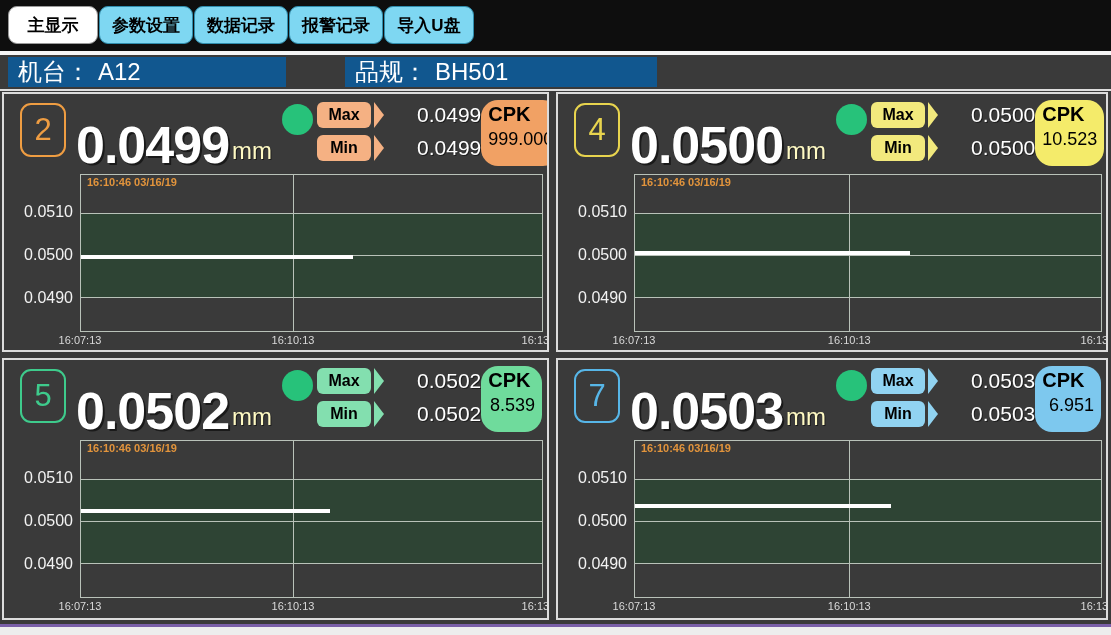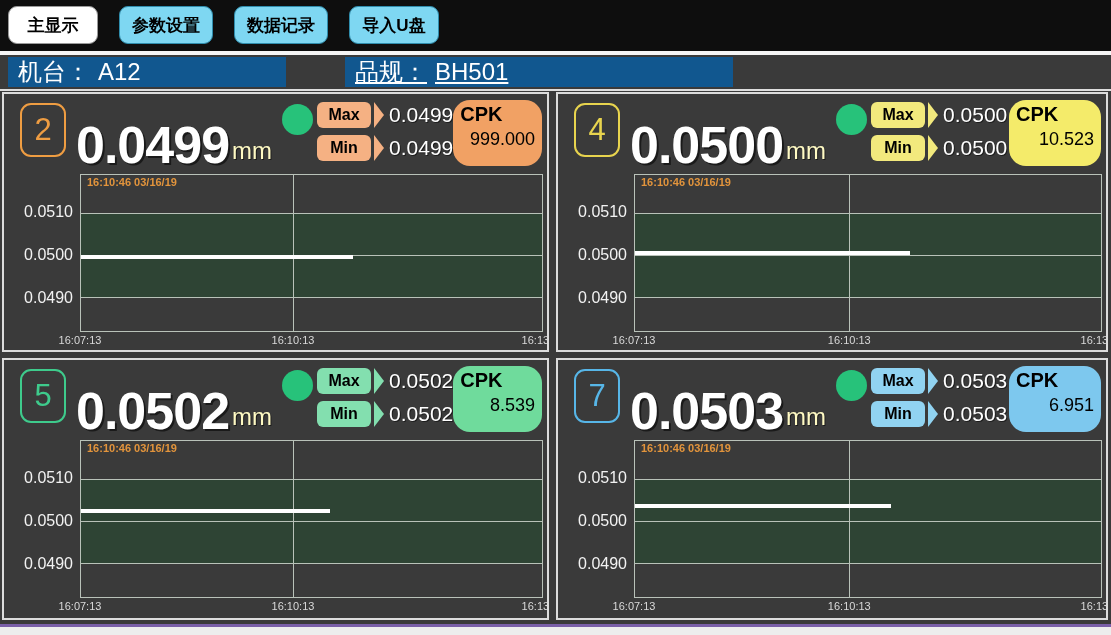--- a/index.html
+++ b/index.html
@@ -1,57 +1,57 @@
 <!DOCTYPE html>
 <html style="--page-bg: #3a3a3a; --toolbar-bg: #0e0e0e; --tab-bg: #7ed7f2; --tab-active-bg: #ffffff; --bar-bg: #11578f; --panel-border: #dcdcdc; --band: #2e4434; --grid: #b9c2b9; --trace: #ffffff; --ts: #e2943c; --bottom-line: #7a5fa8; --bottom-strip: #ededed;"><head>
 <meta charset="utf-8">
 <style>
   * { margin:0; padding:0; box-sizing:border-box; }
   body { font-family:"Liberation Sans","DejaVu Sans",sans-serif; background:#222; }
   .screen { width:1111px; height:635px; position:relative; overflow:hidden;
             background:var(--page-bg,#3a3a3a); }
 
   
-  .toolbar { height:51px; background:var(--toolbar-bg,#0e0e0e); display:flex; gap:21px;
+  .toolbar { height:51px; background:var(--toolbar-bg,#0e0e0e); display:flex; gap:1px;
              padding:6px 0 0 8px; align-items:flex-start; }
   .tab { height:38px; min-width:90px; padding:0 12px; border-radius:9px;
          background:var(--tab-bg,#7ed7f2); border:1px solid #2f8dad; color:#000;
          font-weight:bold; font-size:17px; font-family:inherit; }
   .tab.active { background:var(--tab-active-bg,#fff); border-color:#9a9a9a; }
 
   .divider { height:4px; background:#f5f5f5; }
 
   
   .header-row { height:36px; background:var(--page-bg,#3a3a3a);
                 border-bottom:2px solid #dedede; display:flex; align-items:center; }
   .info-bar { height:30px; background:var(--bar-bg,#11578f); color:#fff; display:flex;
               align-items:center; padding:0 10px; font-size:24px; }
   .info-bar .info-value { margin-left:8px; }
   .machine { width:278px; margin-left:8px; }
-  .spec { width:388px; margin-left:59px;text-decoration:underline; }
+  .spec { width:312px; margin-left:59px; }
 
   
   .panels { display:grid; grid-template-columns:547px 552px; grid-template-rows:260px 262px;
             gap:6px 7px; padding:1px 0 0 2px; }
   .panel { background:var(--page-bg,#3a3a3a); border:2px solid var(--panel-border,#dcdcdc);
            overflow:hidden; position:relative; }
 
   .panel-header { height:80px; display:flex; align-items:flex-start; }
   .chan-box { width:46px; height:54px; margin:9px 0 0 16px; flex:none;
               border:2px solid var(--accent); border-radius:11px; color:var(--accent);
               font-size:31px; display:flex; align-items:center; justify-content:center; }
   .value-wrap { display:flex; align-items:flex-end; margin-left:10px; height:78px; }
   .value { font-size:52px; font-weight:bold; color:#fff; line-height:0.95;
            letter-spacing:-1px; text-shadow:2px 2px 0 rgba(0,0,0,.55); margin-bottom:2px; }
   .unit { font-size:24px; color:#fef9c3; margin:0 0 7px 3px; text-shadow:1px 1px 0 rgba(0,0,0,.55); }
   .status-dot { width:31px; height:31px; border-radius:50%; background:var(--dot,#27c27a);
                 margin:10px 4px 0 10px; flex:none; }
 
   .mm-col { margin-top:7px; }
-  .mm-row { display:flex; align-items:center; height:27px; margin-bottom:6px; }
+  .mm-row { display:flex; align-items:center; height:27px; margin-bottom:6px;gap:28px; }
   .tag { position:relative; width:54px; height:26px; background:var(--badge); flex:none;
          border-radius:6px; color:#000; font-weight:bold; font-size:16px;
          display:flex; align-items:center; justify-content:center; }
   .tag::before { content:""; position:absolute; left:100%; top:0; width:0; height:0;
                  border-top:13px solid transparent; border-bottom:13px solid transparent;
                  border-left:10px solid #3a3a3a; }
   .tag::after { content:""; position:absolute; left:calc(100% + 3px); top:0; width:0; height:0;
                 border-top:13px solid transparent; border-bottom:13px solid transparent;
                 border-left:10px solid var(--badge); }
   .mm-val { color:#fff; font-size:21px; margin-left:18px; text-shadow:1px 1px 0 rgba(0,0,0,.5); }
@@ -91,20 +91,23 @@
       <button class="tab active">
     <span>主显示</span>
   </button>
       <button class="tab">
     <span>参数设置</span>
   </button>
       <button class="tab">
     <span>数据记录</span>
   </button>
       <button class="tab">
+    <span>报警记录</span>
+  </button>
+      <button class="tab">
     <span>导入U盘</span>
   </button>
     </div>
 
   <div class="divider"></div>
 
   <div class="header-row">
     <div class="info-bar machine">
       <span class="info-label">机台：</span>
       <span class="info-value">A12</span>

